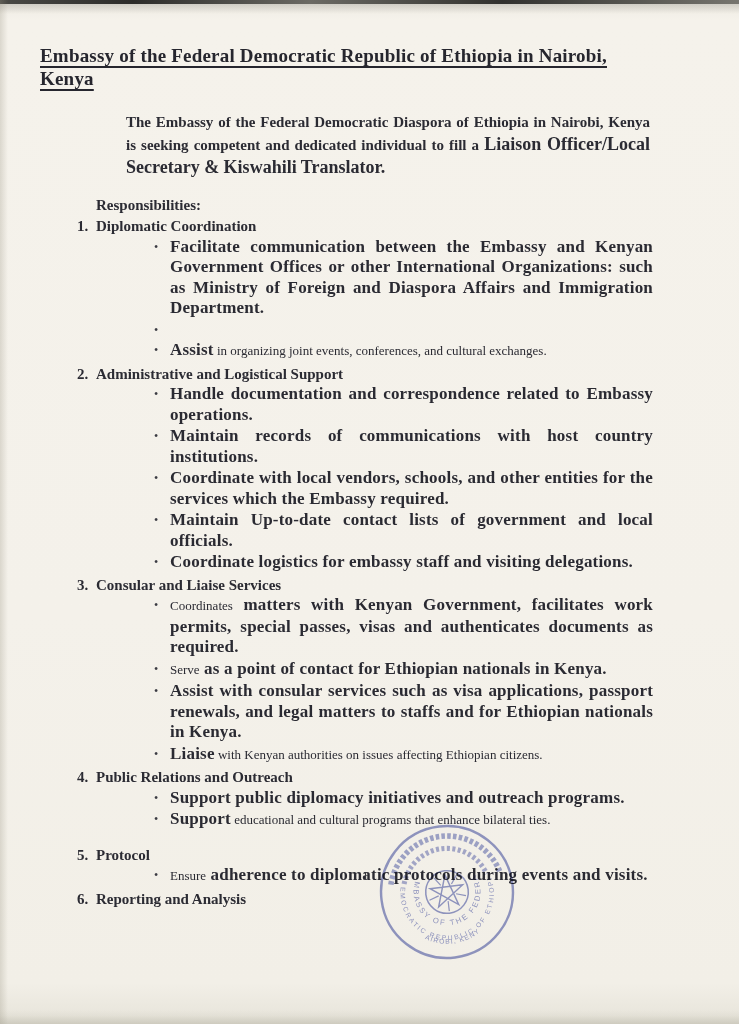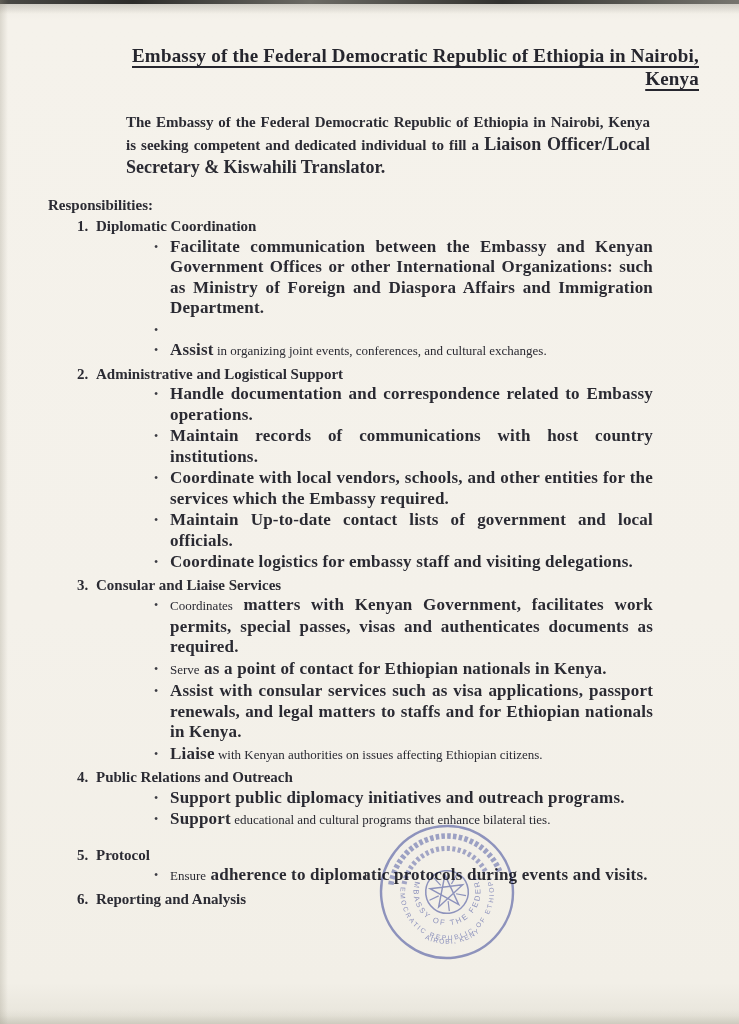--- a/index.html
+++ b/index.html
@@ -17,37 +17,37 @@
     background:linear-gradient(90deg,#4a4a46,#2c2c2a 18%,#6b6a64 42%,#31312e 68%,#76756f 100%);}
   .scan-top-shadow{position:absolute;top:4px;left:0;width:739px;height:10px;
     background:linear-gradient(180deg,rgba(60,60,55,.18),rgba(60,60,55,0));}
   .scan-left{position:absolute;top:0;left:0;width:8px;height:1024px;
     background:linear-gradient(90deg,rgba(150,145,128,.28),rgba(150,145,128,0));}
   .scan-bottom{position:absolute;bottom:0;left:0;width:739px;height:14px;
     background:linear-gradient(0deg,rgba(160,158,142,.35),rgba(160,158,142,.08) 60%,rgba(160,158,142,0));}
 
   .doc-title{
     margin:44px 40px 0 40px;
-    text-align:right;
+    text-align:left;
     font-size:19px;font-weight:bold;letter-spacing:.2px;
     line-height:23px;color:#26262e;
   }
   .doc-title .tline{text-decoration:underline;text-decoration-thickness:2px;text-underline-offset:4px;}
 
   .intro{
     margin:21px 89px 0 126px;
     font-size:15px;font-weight:bold;
     line-height:22px;
     text-align:justify;text-align-last:left;
     color:#2b2b33;
   }
   .intro .intro-highlight{font-size:18px;line-height:22px;}
 
   .resp-label{
-    margin:17px 86px 0 48px;
+    margin:17px 86px 0 96px;
     font-size:15px;font-weight:bold;color:#2b2b33;line-height:19px;
   }
   .resp-list{margin:1px 86px 0 77px;}
   .sec-head{font-size:15px;font-weight:bold;color:#2b2b33;line-height:19.5px;margin-top:2px;}
   .sec-head.gap{margin-top:14px;}
   .sec-num{display:inline-block;min-width:14px;}
   .sec-title{margin-left:5px;}
   .bullet{display:flex;align-items:flex-start;}
   .bmark{width:18px;margin-left:70px;flex:0 0 auto;text-align:center;
     font-size:12px;line-height:20.5px;color:#3a3a42;}
@@ -76,21 +76,21 @@
   <div class="scan-top"></div>
   <div class="scan-top-shadow"></div>
   <div class="scan-left"></div>
   <div class="scan-bottom"></div>
 
   <div class="doc-title">
     <span class="tline">Embassy of the Federal Democratic Republic of Ethiopia in Nairobi,</span><br>
     <span class="tline">Kenya</span>
   </div>
 
-  <p class="intro"><span>The Embassy of the Federal Democratic Republic of Ethiopia in Nairobi, Kenya is seeking competent and dedicated individual to fill a </span><span class="intro-highlight">Liaison Officer/Local Secretary &amp; Kiswahili Translator.</span></p>
+  <p class="intro"><span>The Embassy of the Federal Democratic Diaspora of Ethiopia in Nairobi, Kenya is seeking competent and dedicated individual to fill a </span><span class="intro-highlight">Liaison Officer/Local Secretary &amp; Kiswahili Translator.</span></p>
 
   <div class="resp-label">Responsibilities:</div>
 
   <div class="resp-list" id="resp-list">
       <div class="sec-head"><span class="sec-num">1.</span><span class="sec-title">Diplomatic Coordination</span></div>
       <div class="bullet">
         <span class="bmark">•</span>
         <p class="btext"><span class="seg-b">Facilitate communication between the Embassy and Kenyan Government Offices or other International Organizations: such as Ministry of Foreign and Diaspora Affairs and Immigration Department.</span></p>
       </div>
       <div class="bullet">

